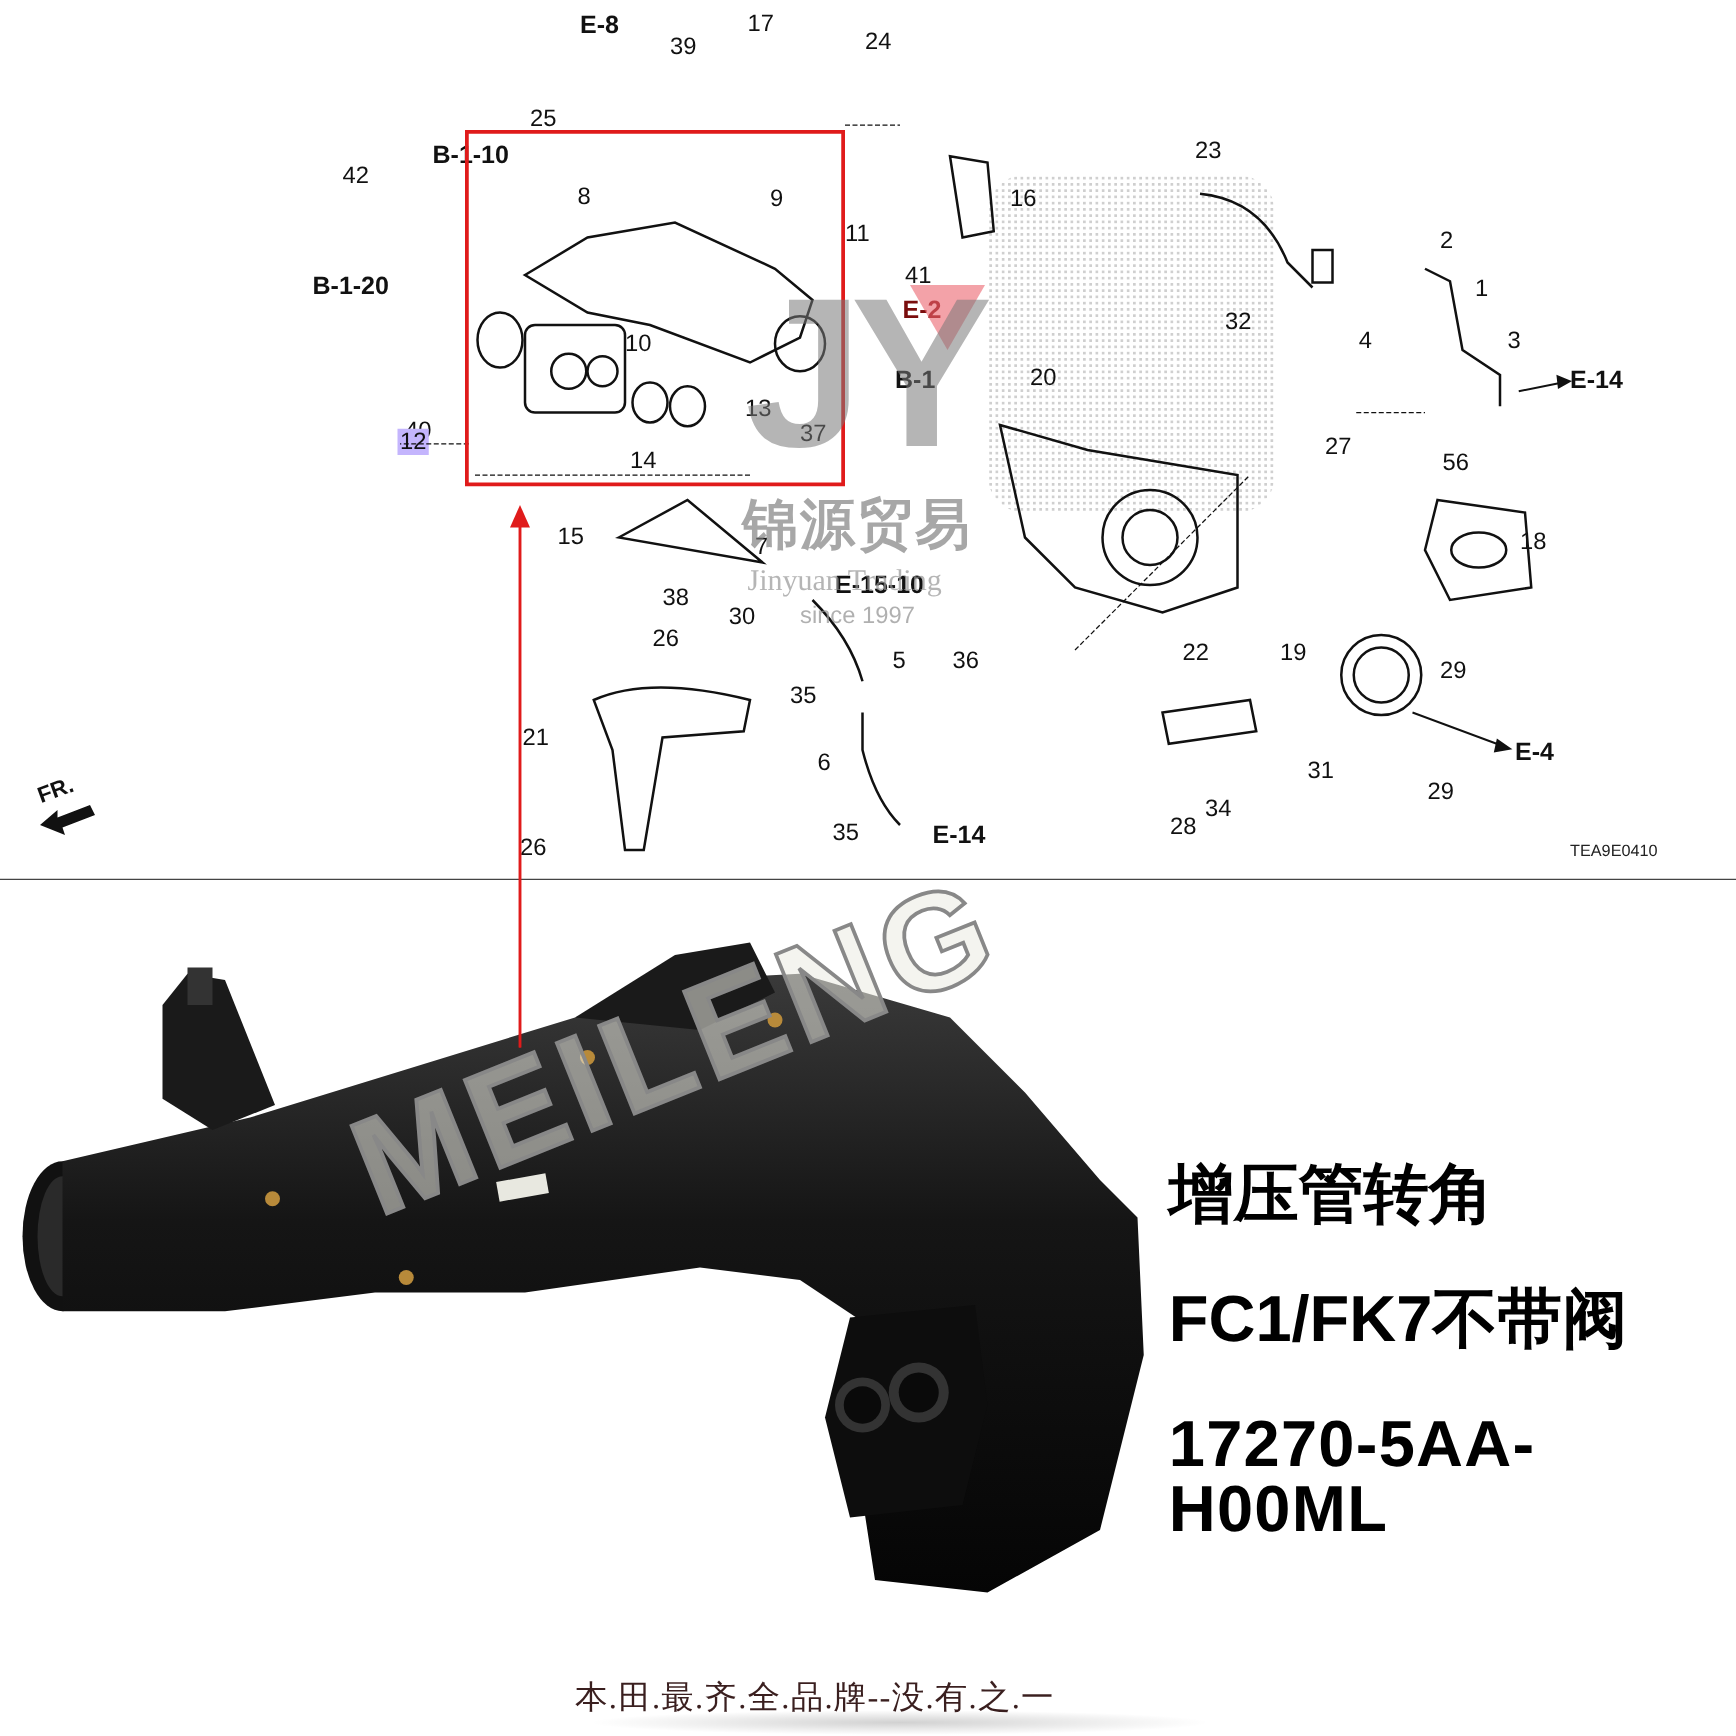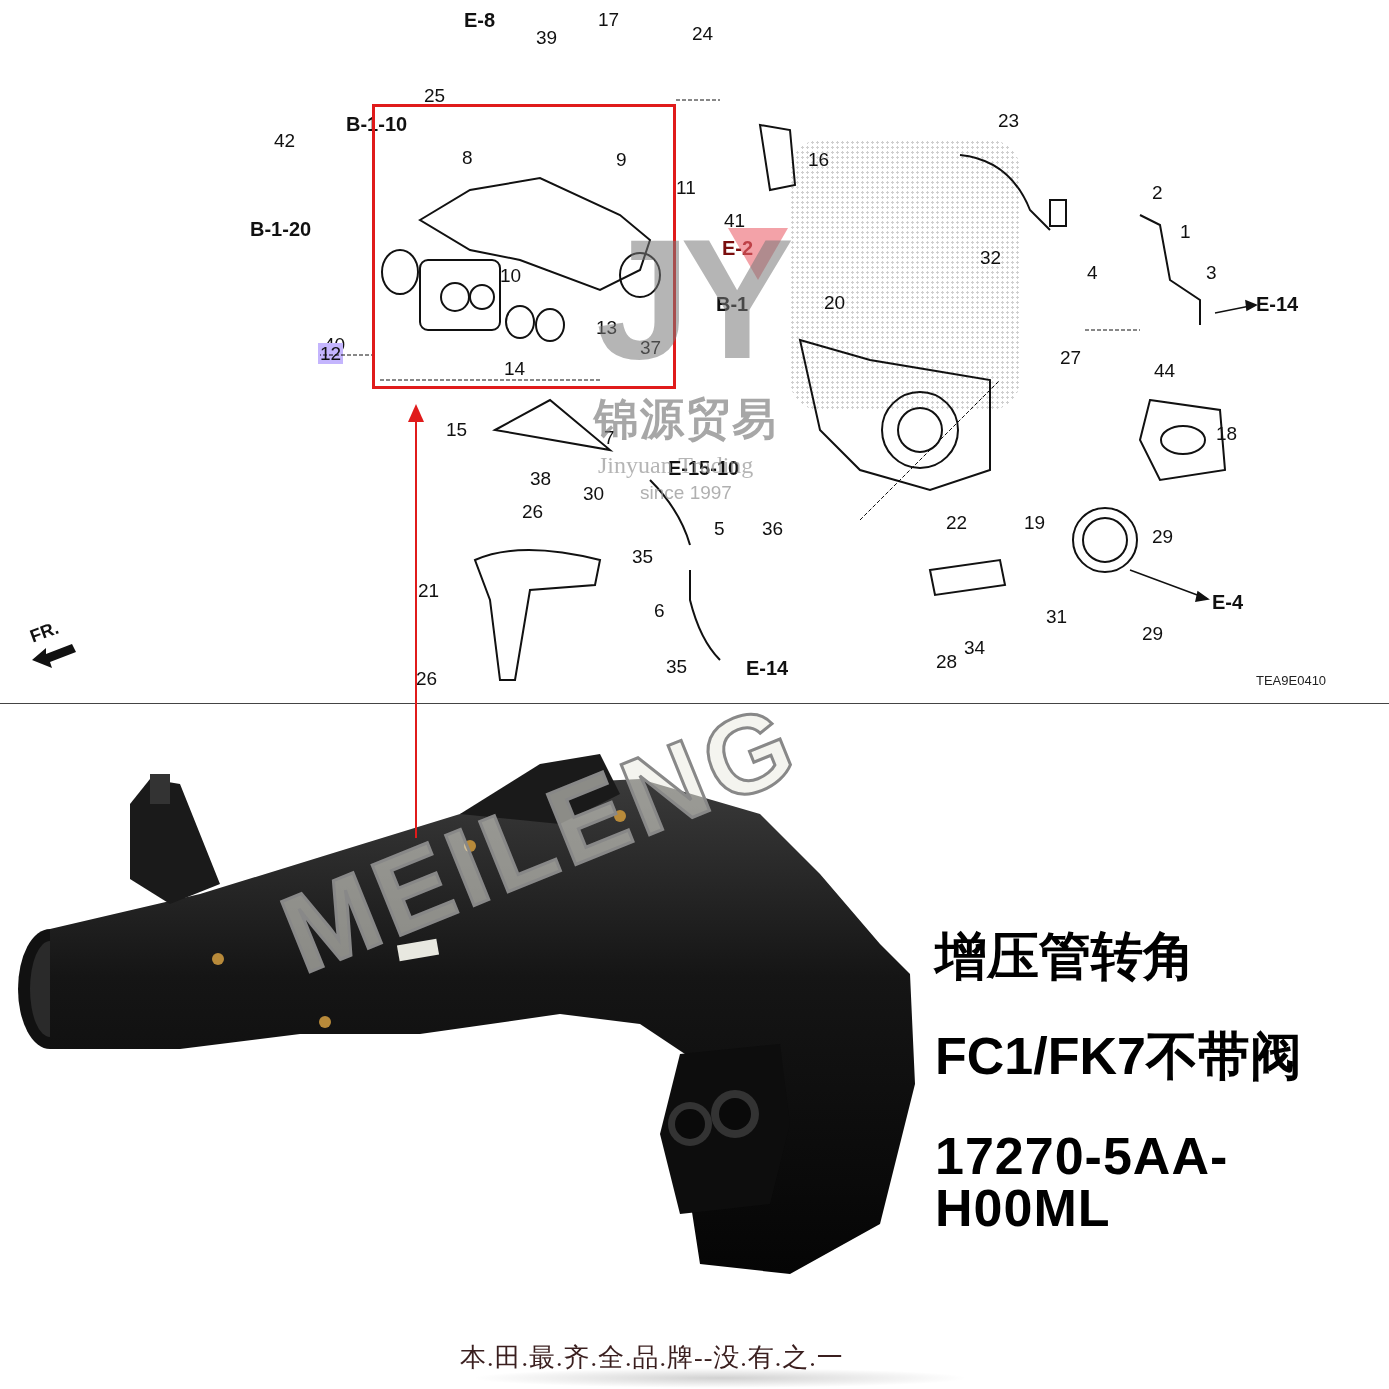--- a/index.html
+++ b/index.html
@@ -35,36 +35,36 @@
 <div class="diagram">
   <div class="wm-dots"></div>
   <div id="callouts">
       <span class="callout" style="left: 598px; top: 10px;">17</span>
       <span class="callout" style="left: 692px; top: 24px;">24</span>
       <span class="callout" style="left: 536px; top: 28px;">39</span>
       <span class="callout" style="left: 424px; top: 86px;">25</span>
       <span class="callout" style="left: 274px; top: 131px;">42</span>
       <span class="callout" style="left: 462px; top: 148px;">8</span>
       <span class="callout" style="left: 616px; top: 150px;">9</span>
-      <span class="callout" style="left: 998px; top: 111px;">23</span>
+      <span class="callout" style="left: 956px; top: 111px;">23</span>
       <span class="callout" style="left: 808px; top: 150px;">16</span>
       <span class="callout" style="left: 676px; top: 178px;">11</span>
       <span class="callout" style="left: 1152px; top: 183px;">2</span>
       <span class="callout" style="left: 724px; top: 211px;">41</span>
       <span class="callout" style="left: 1180px; top: 222px;">1</span>
       <span class="callout" style="left: 500px; top: 266px;">10</span>
       <span class="callout" style="left: 980px; top: 248px;">32</span>
       <span class="callout" style="left: 1087px; top: 263px;">4</span>
       <span class="callout" style="left: 1206px; top: 263px;">3</span>
       <span class="callout" style="left: 324px; top: 323px; margin-top: 12px;">40</span>
       <span class="callout" style="left: 824px; top: 293px;">20</span>
       <span class="callout" style="left: 596px; top: 318px;">13</span>
       <span class="callout" style="left: 640px; top: 338px;">37</span>
       <span class="callout" style="left: 1060px; top: 348px;">27</span>
-      <span class="callout" style="left: 1154px; top: 361px;">44</span>
+      <span class="callout" style="left: 1154px; top: 361px;">56</span>
       <span class="callout" style="left: 504px; top: 359px;">14</span>
       <span class="callout" style="left: 1216px; top: 424px; text-align: center;">18</span>
       <span class="callout" style="left: 446px; top: 420px;">15</span>
       <span class="callout" style="left: 604px; top: 428px;">7</span>
       <span class="callout" style="left: 530px; top: 469px;">38</span>
       <span class="callout" style="left: 583px; top: 484px;">30</span>
       <span class="callout" style="left: 522px; top: 502px;">26</span>
       <span class="callout" style="left: 946px; top: 513px;">22</span>
       <span class="callout" style="left: 1024px; top: 513px;">19</span>
       <span class="callout" style="left: 714px; top: 519px;">5</span>

